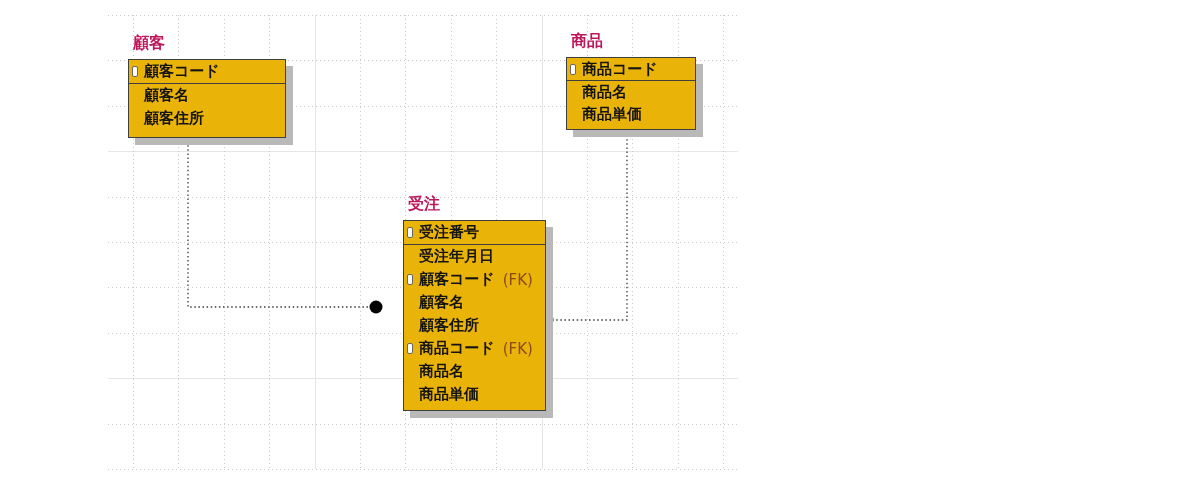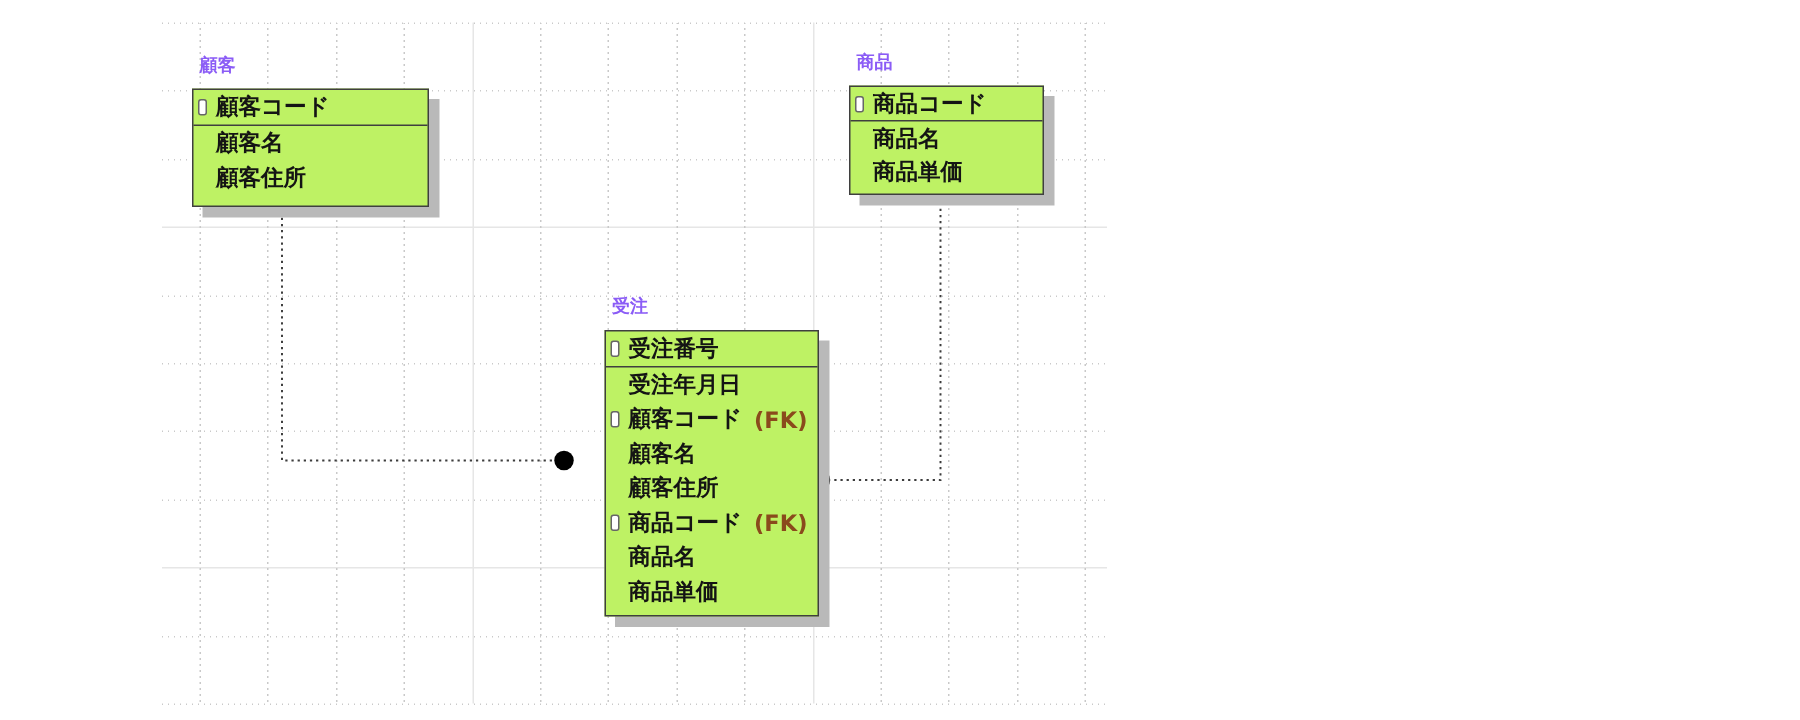--- a/index.html
+++ b/index.html
@@ -14,36 +14,36 @@
   .grid-line.h { left:108px; width:630px; height:1px;
     background:repeating-linear-gradient(90deg, var(--grid-minor) 0 1px, transparent 1px 4px); }
   .grid-line.v { top:15px; height:454px; width:1px;
     background:repeating-linear-gradient(180deg, var(--grid-minor) 0 1px, transparent 1px 4px); }
   .grid-line.major { background:var(--grid-major); }
   
   .connectors { position:absolute; left:0; top:0; }
   
   .entity { position:absolute; }
   .entity-title {
-    font-size:12px; font-weight:bold; color:#8b5cf6; line-height:18px;
+    font-size:16px; font-weight:bold; color:#be185d; line-height:18px;
     padding-left:5px; margin-bottom:7px; white-space:nowrap;
   }
   .entity-box {
-    background:#bef264; border:1.5px solid var(--entity-border);
+    background:#eab308; border:1.5px solid var(--entity-border);
     box-shadow:7px 7px 0 var(--shadow);
   }
   .pk-section { border-bottom:1.5px solid var(--entity-border); }
   .field-row { display:flex; align-items:center; padding-left:3px; white-space:nowrap; }
   .field-row .key-icon {
     width:4px; height:9px; border:1px solid #666; border-radius:2px;
     margin-right:6px; flex:0 0 auto; background:#fff;
   }
   .field-row .icon-spacer { width:4px; height:9px; border:1px solid transparent; margin-right:6px; flex:0 0 auto; }
   .field-label { font-size:15px; font-weight:bold; color:#141414; }
-  .fk-tag { font-size:15px; font-weight:bold; color:var(--fk-color); margin-left:8px; }
+  .fk-tag { font-size:15px; font-weight:normal; color:var(--fk-color); margin-left:8px; }
   
   .entity--customer { left:128px; top:34px; width:158px; }
   .entity--customer .field-row { height:23px; }
   .entity--customer .attr-section { padding-bottom:7px; }
   .entity--product  { left:566px; top:32px; width:130px; }
   .entity--product  .field-row { height:22px; }
   .entity--product  .attr-section { padding-bottom:4px; }
   .entity--order    { left:383px; top:195px; width:143px;padding-left:20px; }
   .entity--order    .field-row { height:23px; }
   .entity--order    .attr-section { padding-bottom:4px;text-align:center; }

